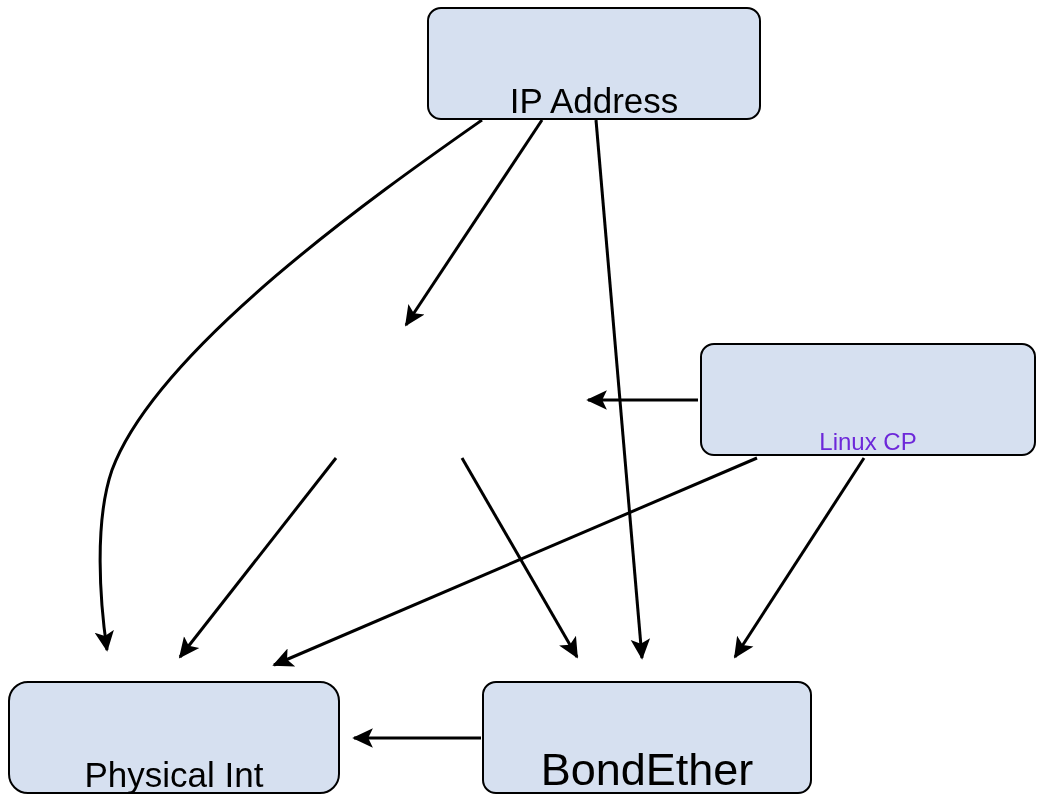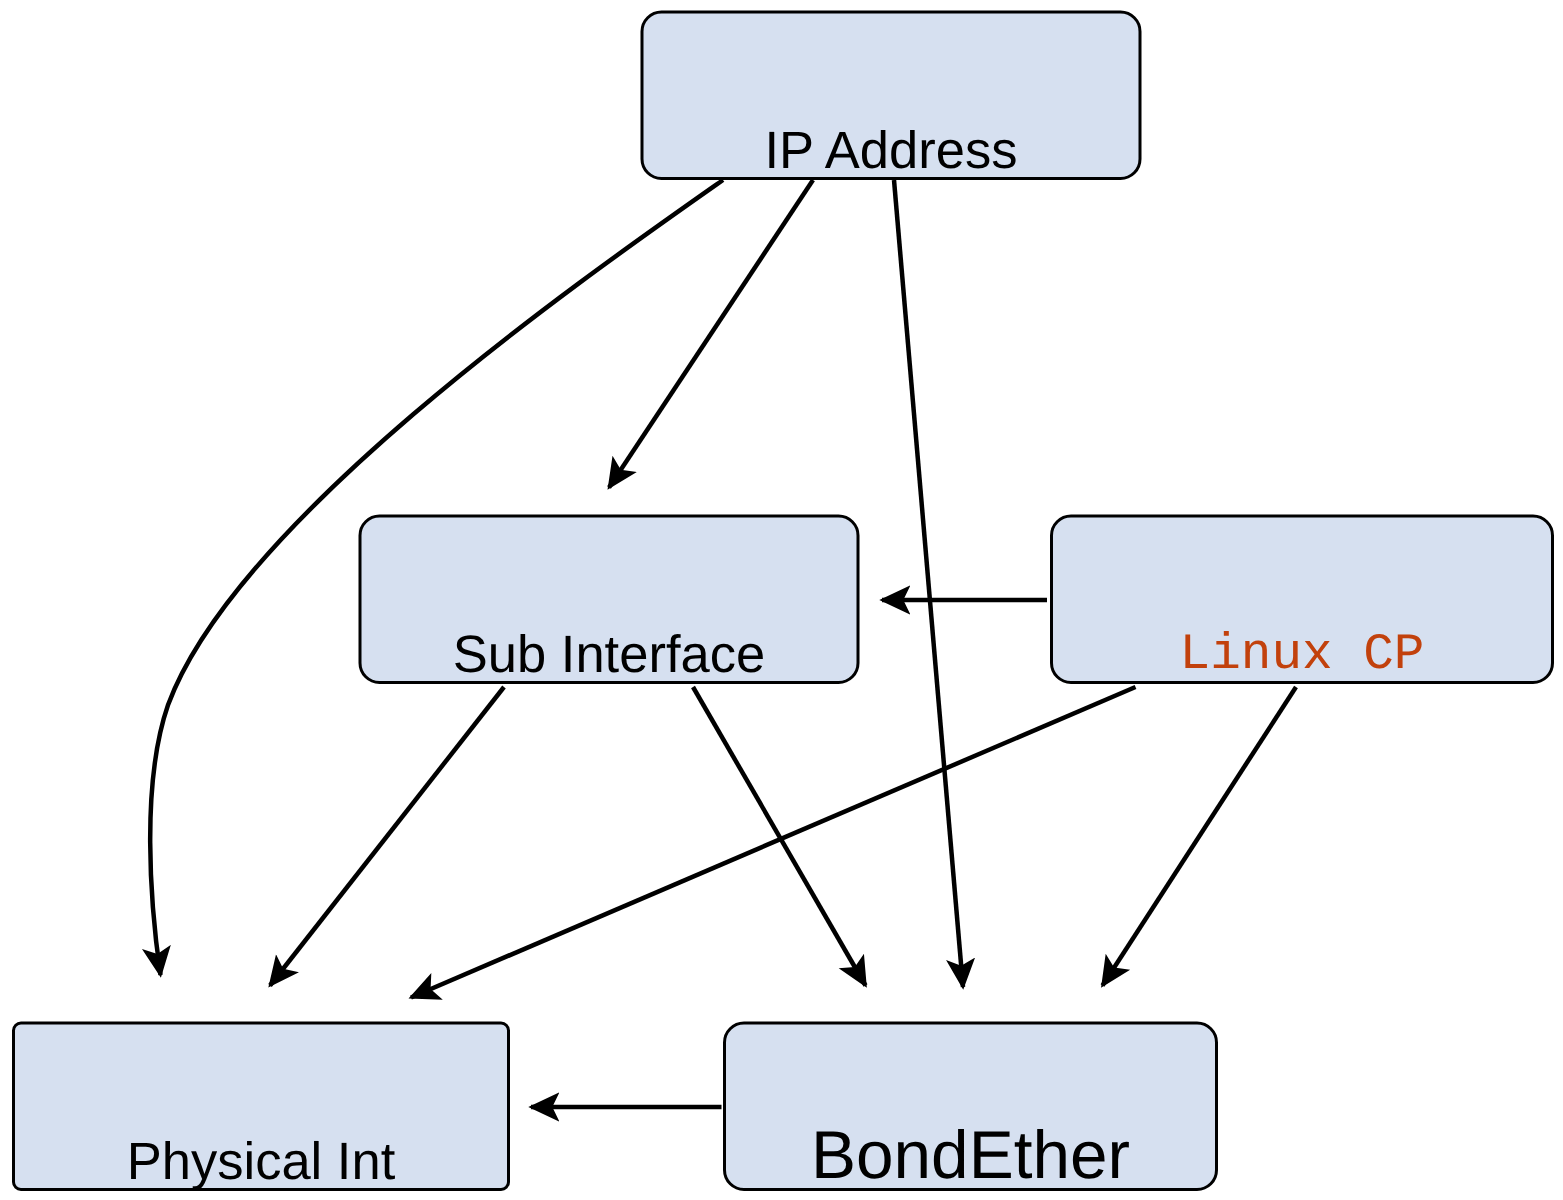--- a/index.html
+++ b/index.html
@@ -72,29 +72,26 @@
 
     <path d="M 864,458 L 735,657" fill="none" stroke="#000000" stroke-width="3" marker-end="url(#arrow)"></path>
 
     <path d="M 481,738 L 354,738" fill="none" stroke="#000000" stroke-width="3" marker-end="url(#arrow)"></path>
   </svg>
 
   <div class="node" id="node-ip-address" style="left: 427px; top: 7px; width: 334px; height: 113px; background: rgb(214, 224, 240); border-color: rgb(0, 0, 0); border-width: 2px; border-radius: 14px;">
     <span class="node-label" style="font-size: 35px; color: rgb(0, 0, 0);">IP Address</span>
   </div>
 
-  <div class="node" id="node-sub-interface" style="left: 239px; top: 343px; width: 334px; height: 113px; background: rgb(214, 224, 240); border-color: rgb(0, 0, 0); border-width: 2px; border-radius: 14px;">
-    <span class="node-label" style="font-size: 35px; color: rgb(0, 0, 0);">Sub Interface</span>
+
+  <div class="node" id="node-linux-cp" style="left: 700px; top: 343px; width: 336px; height: 113px; background: rgb(214, 224, 240); border-color: rgb(0, 0, 0); border-width: 2px; border-radius: 14px;">
+    <span class="node-label" style="font-size: 24px; color: #6d28d9;">Linux CP</span>
   </div>
 
-  <div class="node" id="node-linux-cp" style="left: 700px; top: 343px; width: 336px; height: 113px; background: rgb(214, 224, 240); border-color: rgb(0, 0, 0); border-width: 2px; border-radius: 14px;">
-    <span class="node-label" style="font-size: 34px; color: #c2410c; font-family: Liberation Mono, monospace;">Linux CP</span>
-  </div>
-
-  <div class="node" id="node-physical-int" style="left: 8px; top: 681px; width: 332px; height: 113px; background: rgb(214, 224, 240); border-color: rgb(0, 0, 0); border-width: 2px; border-radius: 6px;">
+  <div class="node" id="node-physical-int" style="left: 8px; top: 681px; width: 332px; height: 113px; background: rgb(214, 224, 240); border-color: rgb(0, 0, 0); border-width: 2px; border-radius: 20px;">
     <span class="node-label" style="font-size: 35px; color: rgb(0, 0, 0);">Physical Int</span>
   </div>
 
   <div class="node" id="node-bond-ether" style="left: 482px; top: 681px; width: 330px; height: 113px; background: rgb(214, 224, 240); border-color: rgb(0, 0, 0); border-width: 2px; border-radius: 14px;">
     <span class="node-label" style="font-size: 45px; color: rgb(0, 0, 0);">BondEther</span>
   </div>
 
 </div>
 
 </body></html>

